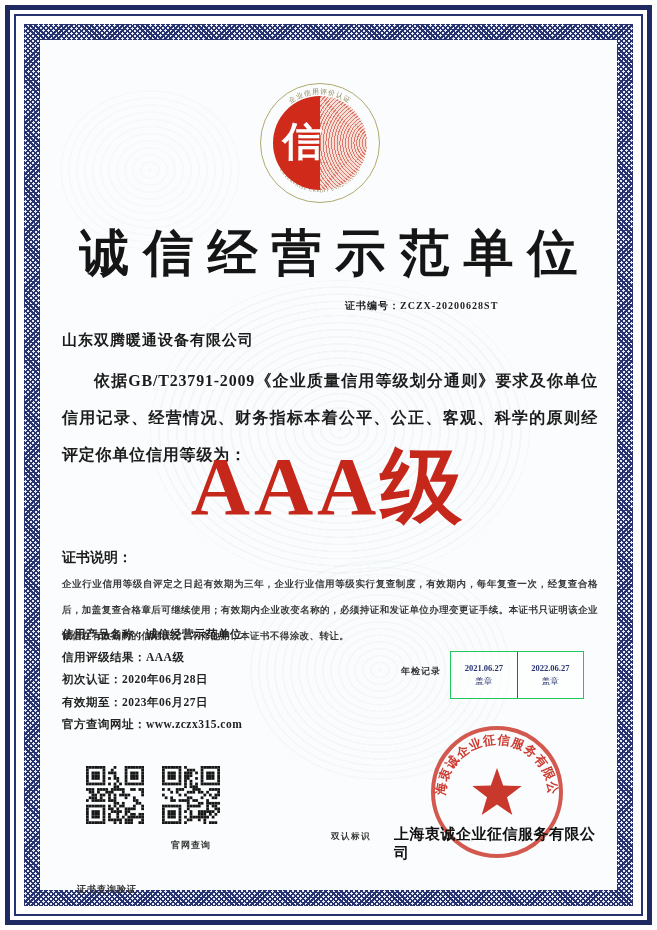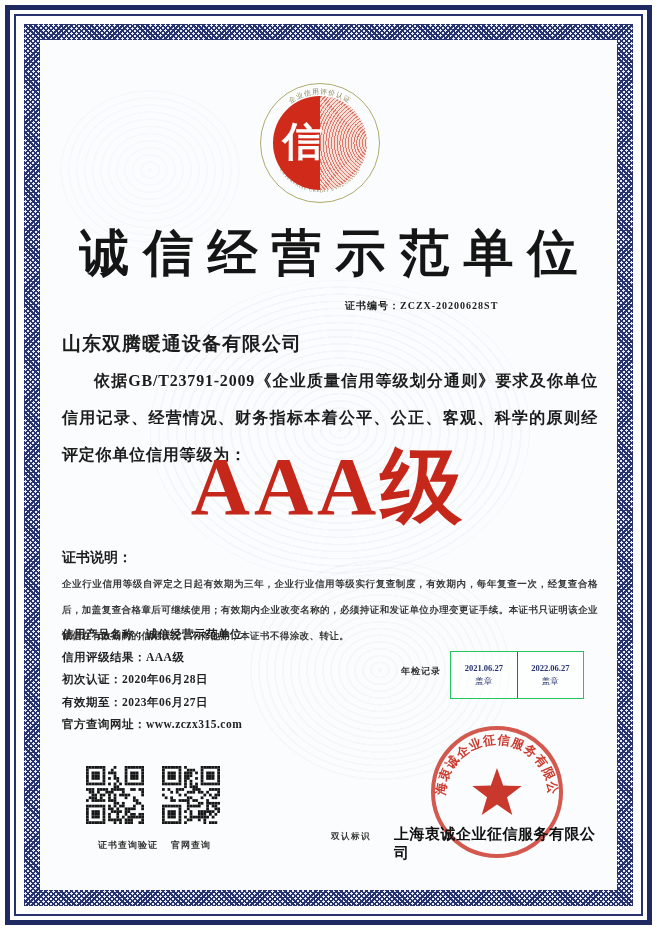--- a/index.html
+++ b/index.html
@@ -40,21 +40,21 @@
   .arc-text-en { font-size:5px; fill:#8d8756; letter-spacing:.6px; }
 
   
   .title { position:absolute; left:0; right:0; top:220px; text-align:center;
     font-size:50px; font-weight:bold; color:#151515; letter-spacing:14px; text-indent:14px; }
 
   .cert-no { position:absolute; left:345px; top:299px; font-size:10px; font-weight:bold;
     color:#1c1c1c; letter-spacing:1px; }
 
   
-  .recipient { position:absolute; left:62px; top:331px; font-size:19px; font-weight:600;
+  .recipient { position:absolute; left:62px; top:331px; font-size:15px; font-weight:600;
     color:#1c1c1c; letter-spacing:1px; }
   .body-par { position:absolute; left:62px; width:536px; top:362px; font-size:16px; font-weight:600;
     color:#1c1c1c; line-height:37px; text-align:justify; text-indent:2em; letter-spacing:.8px; }
 
   .grade { position:absolute; left:0; right:0; top:432px; text-align:center;
     font-size:82px; font-weight:bold; color:#c5281b; letter-spacing:4px; }
 
   
   .expl-title { position:absolute; left:62px; top:549px; font-size:14px; font-weight:bold; color:#1c1c1c; }
   .expl-text { position:absolute; left:62px; width:536px; top:571px; font-size:9.5px; font-weight:600;
@@ -72,21 +72,21 @@
   .annual-cell + .annual-cell { border-left:1px solid #555; }
   .annual-date { font-size:8.5px; font-weight:bold; color:#27336f; }
   .annual-stamp { font-size:8.5px; color:#27336f; }
 
   
   .qr { position:absolute; width:58px; height:58px; }
   .qr1 { left:86px; top:766px; }
   .qr2 { left:162px; top:766px; }
   .qr-label { position:absolute; top:839px; width:80px; text-align:center;
     font-size:9px; font-weight:600; color:#333; letter-spacing:1px; }
-  .qrl1 { left:88px; } .qrl2 { left:151px; }
+  .qrl1 { left:67px;margin-top:44px; } .qrl2 { left:151px; }
 
   
   .zc-badge { position:absolute; left:293px; top:774px; width:68px; height:38px; border-radius:50%;
     background:#1d2a66; display:flex; align-items:center; justify-content:center;
     box-shadow:inset 0 0 0 2.5px #1d2a66, inset 0 0 0 3.5px rgba(255,255,255,.85); }
   .zc-badge span { color:#fff; font-size:13px; font-weight:bold; font-style:italic; letter-spacing:1px; }
   .zc-label { position:absolute; left:283px; top:831px; width:88px; text-align:right;
     font-size:8.5px; font-weight:600; color:#333; letter-spacing:1.5px; }
 
   

